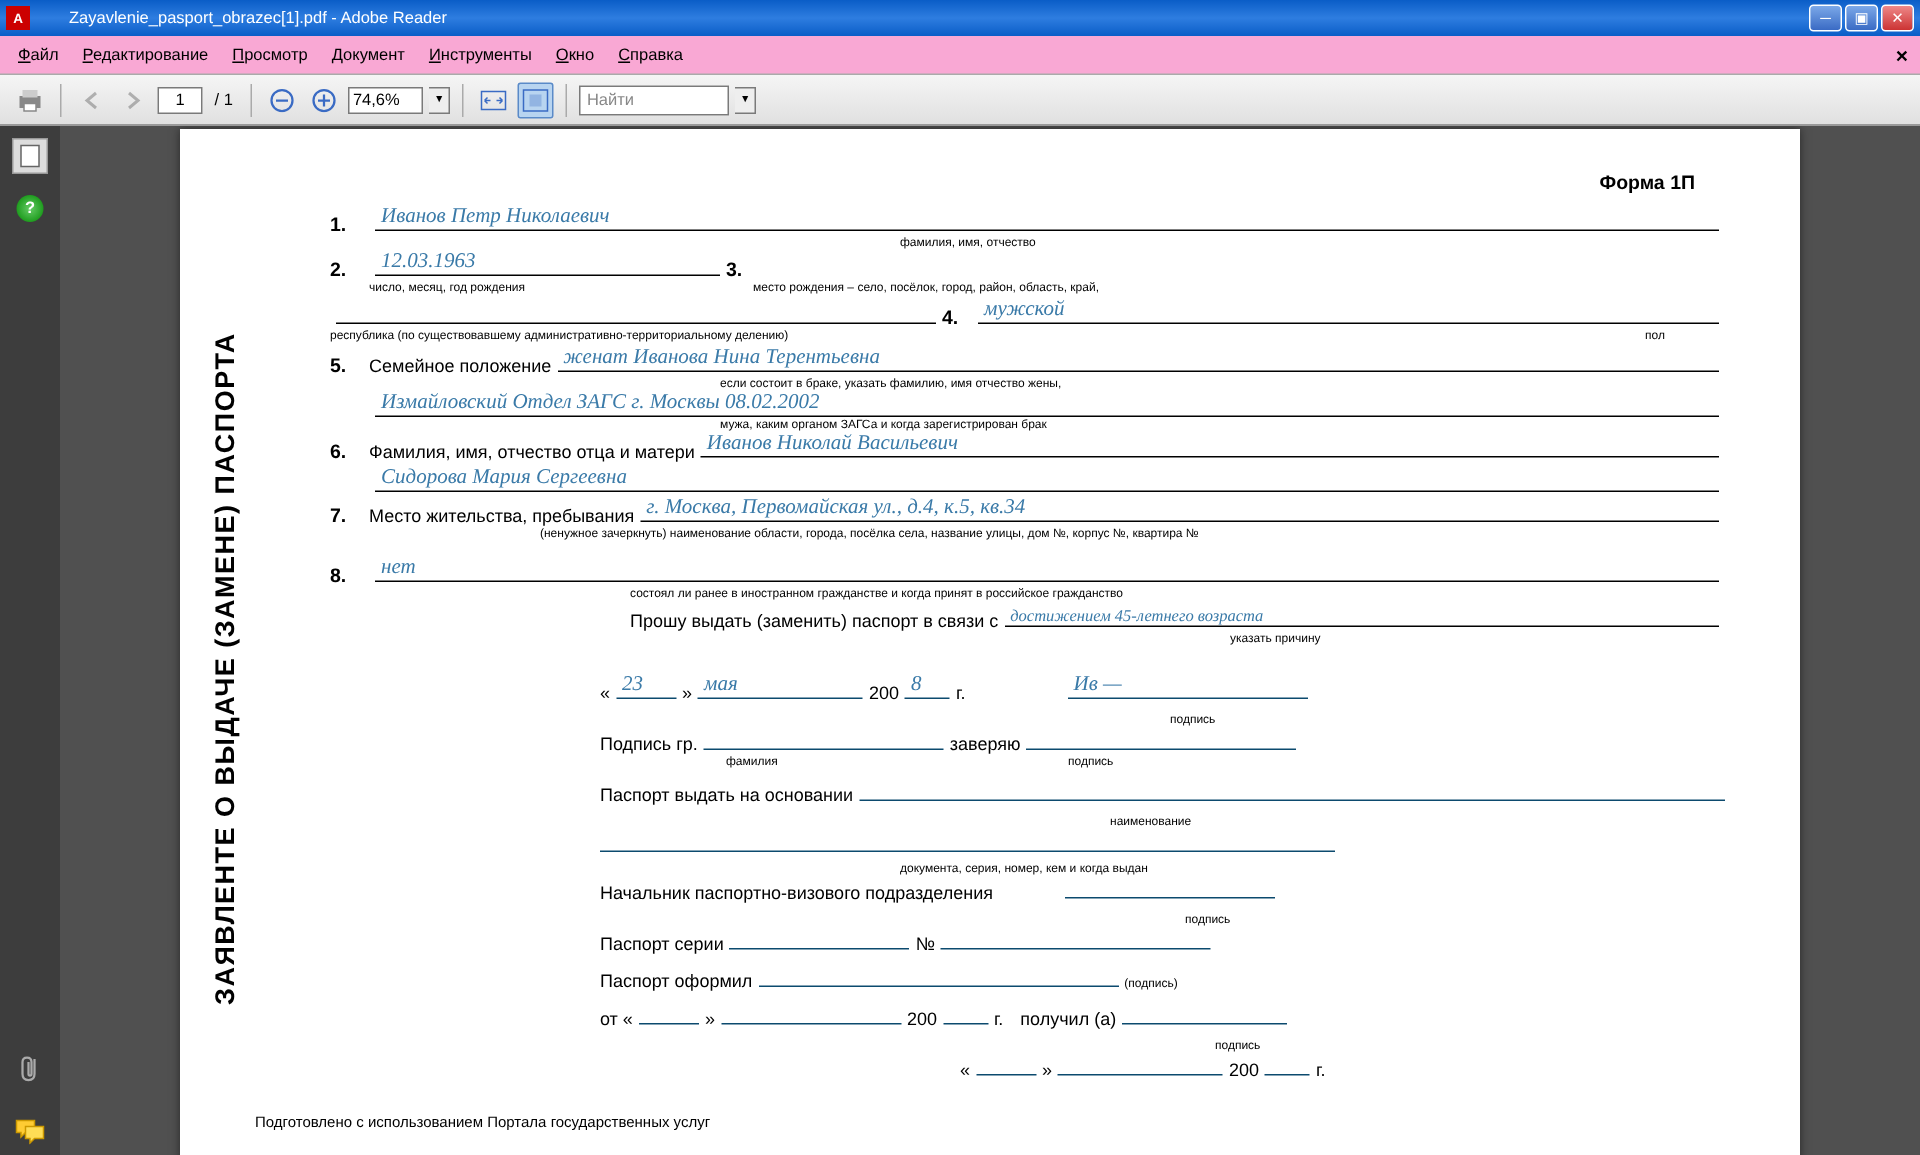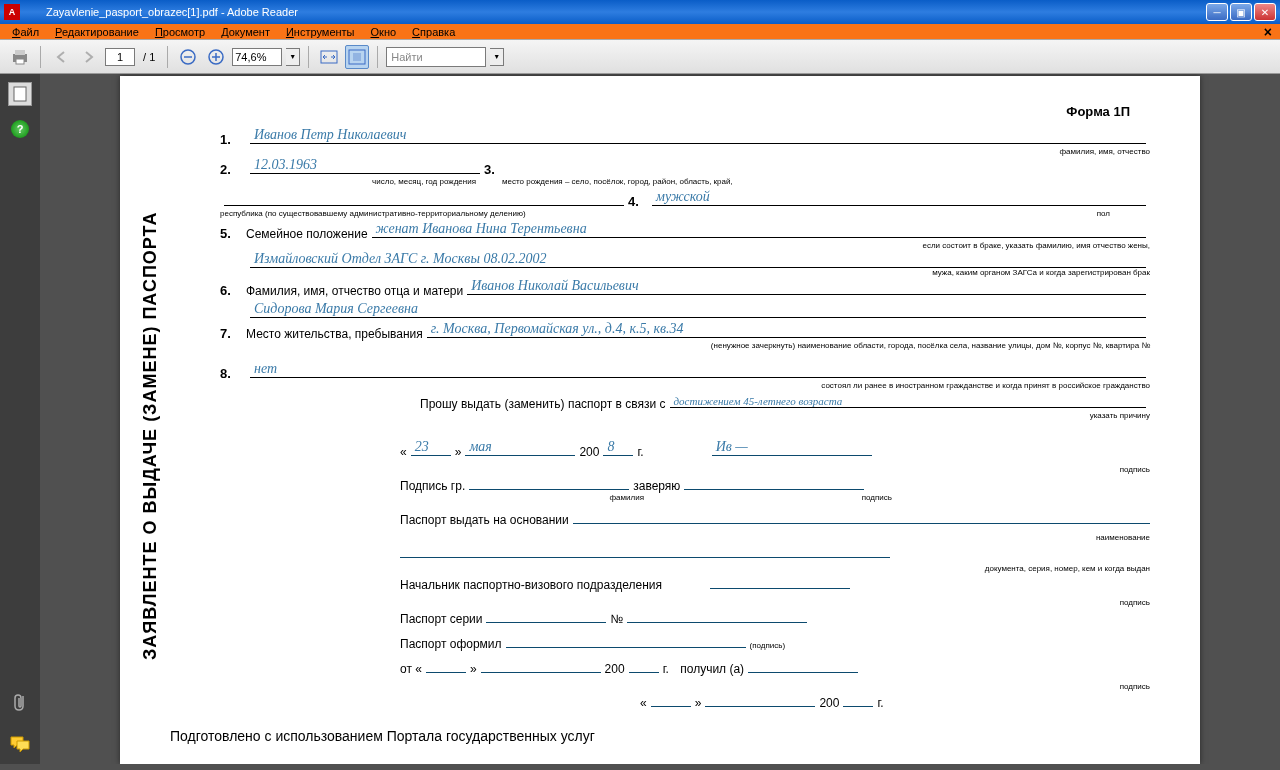--- a/index.html
+++ b/index.html
@@ -8,21 +8,21 @@
 
 .titlebar { height: 24px; background: linear-gradient(#0a5dc7, #2e7de0, #0a5dc7); display: flex; align-items: center; padding: 0 4px; color: white; font-size: 11px; }
 .titlebar-icon { width: 16px; height: 16px; background: #c00; margin-right: 4px; display: flex; align-items: center; justify-content: center; font-size: 9px; font-weight: bold; }
 .titlebar-text { flex: 1; margin-left: 22px; }
 .winbtn { width: 22px; height: 18px; margin-left: 2px; border: 1px solid #fff; border-radius: 3px; display: flex; align-items: center; justify-content: center; font-size: 10px; cursor: pointer; }
 .wb-min { background: linear-gradient(#7ba8e8, #3a6bc4); }
 .wb-max { background: linear-gradient(#7ba8e8, #3a6bc4); }
 .wb-close { background: linear-gradient(#e88, #c33); }
 
 
-.menubar { height: 16px; background: #f97316; display: flex; align-items: center; padding: 0 4px; font-size: 11px; border-bottom: 1px solid #aaa; }
+.menubar { height: 26px; background: #f9a8d4; display: flex; align-items: center; padding: 0 4px; font-size: 11px; border-bottom: 1px solid #aaa; }
 .menuitem { padding: 2px 8px; cursor: pointer; }
 .menuitem u { text-decoration: underline; }
 .menubar-close { margin-left: auto; font-size: 14px; cursor: pointer; padding: 0 4px; font-weight: bold; }
 
 
 .toolbar { height: 34px; background: linear-gradient(#f5f5f5, #e0e0e0); display: flex; align-items: center; padding: 0 8px; border-bottom: 1px solid #999; gap: 4px; }
 .tbtn { width: 24px; height: 24px; display: flex; align-items: center; justify-content: center; cursor: pointer; border-radius: 2px; }
 .tsep { width: 1px; height: 22px; background: #aaa; margin: 0 4px; }
 .pagebox { width: 30px; height: 18px; border: 1px solid #7a7a7a; text-align: center; font-size: 11px; background: white; }
 .pagetotal { font-size: 11px; padding: 0 4px; }
@@ -46,31 +46,31 @@
 
 .form-num { position: absolute; top: 28px; right: 70px; font-size: 13px; font-weight: bold; }
 .vtitle { position: absolute; left: 20px; top: 100px; writing-mode: vertical-rl; transform: rotate(180deg); font-size: 18px; font-weight: bold; letter-spacing: 1px; height: 520px; text-align: center; }
 
 .form-body { margin-left: 50px; margin-top: 20px; }
 .row { display: flex; align-items: baseline; font-size: 12px; margin-bottom: 2px; position: relative; }
 .num { width: 26px; font-weight: bold; font-size: 13px; }
 .label { font-size: 12px; }
 .fill { flex: 1; border-bottom: 1px solid #000; margin: 0 4px; position: relative; height: 18px; text-decoration: underline; }
 .hand { font-family: 'Comic Sans MS', cursive; color: #3a7aa8; font-size: 14px; font-style: italic; position: absolute; bottom: 0; left: 4px; white-space: nowrap; }
-.hint { font-size: 8px; text-align: right; margin-top: -2px; color: #000; }
+.hint { font-size: 8px; text-align: left; margin-top: -2px; color: #000; }
 .hint-r { text-align: right; padding-right: 40px; }
 
 .photo-box { position: absolute; left: 115px; top: 400px; width: 150px; height: 200px; border: 1px solid #000; display: flex; align-items: center; justify-content: center; text-align: center; font-size: 13px; }
 
 .lower-form { margin-left: 230px; margin-top: 20px; font-size: 12px; }
 .lrow { display: flex; align-items: baseline; margin-bottom: 6px; gap: 4px; }
 .uline { border-bottom: 1px solid #0c4a6e; height: 16px; display: inline-block; position: relative; }
-.lhint { font-size: 8px; text-align: right; }
-
-.footer-note { position: absolute; bottom: 20px; left: 50px; font-size: 14px; }
+.lhint { font-size: 8px; text-align: left; }
+
+.footer-note { position: absolute; bottom: 20px; left: 50px; font-size: 10px; }
 
 svg { display: block; }
 </style>
 </head>
 <body>
 
 <div class="titlebar">
   <div class="titlebar-icon">A</div>
   <div class="titlebar-text">Zayavlenie_pasport_obrazec[1].pdf - Adobe Reader</div>
   <div class="winbtn wb-min">─</div>

